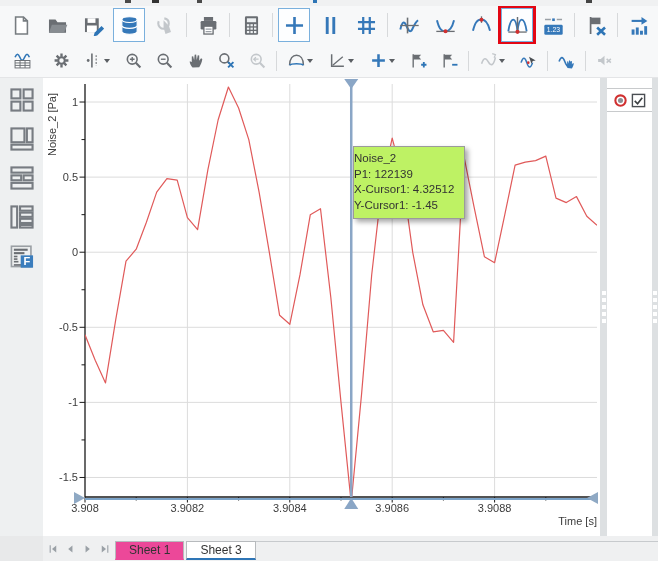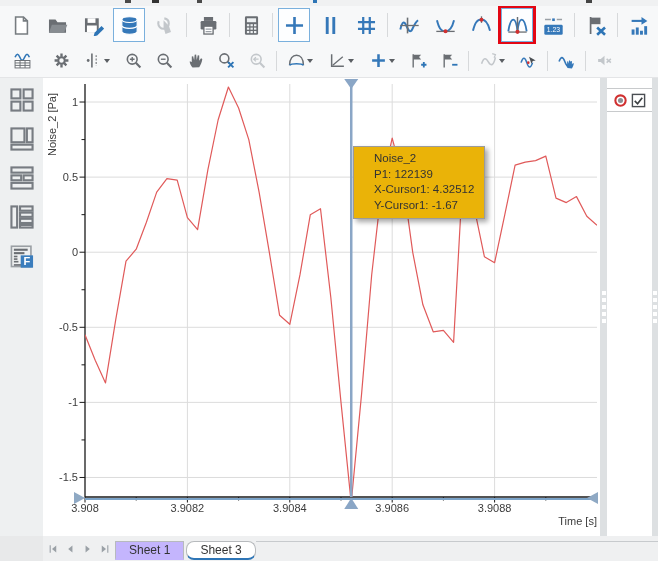--- a/index.html
+++ b/index.html
@@ -28,43 +28,43 @@
   .panel-mode svg{width:30px;height:26px;}
 
   
   .bodyrow{display:flex;height:458px;}
   .sidebar{width:43px;background:#eef0f1;display:flex;flex-direction:column;align-items:center;padding-top:9px;gap:9px;flex:none;}
   .side-btn{width:32px;height:30px;display:flex;align-items:center;justify-content:center;}
   .side-btn svg{width:26px;height:26px;}
 
   .chart-panel{width:557px;background:#fff;position:relative;flex:none;}
   svg.plot{position:absolute;left:0;top:0;}
-  .tooltip{position:absolute;left:310px;top:68px;background:#eab308;border:1px solid #9b9b9b;
-    box-shadow:3px 3px 5px rgba(0,0,0,.35);padding:4px 10px 5px 20px;font-size:11.5px;color:#333;
+  .tooltip{position:absolute;left:310px;top:68px;background:#bef264;border:1px solid #9b9b9b;
+    box-shadow:3px 3px 5px rgba(0,0,0,.35);padding:4px 10px 5px 0;font-size:11.5px;color:#333;
     line-height:15.5px;white-space:nowrap;z-index:5;}
 
   .splitter{background:#dde0e2;display:flex;flex-direction:column;justify-content:center;align-items:center;gap:3px;flex:none;}
   .splitter.l{width:7px;}
   .splitter.r{width:6px;}
   .grip{width:4px;height:4px;background:#ffffff;}
 
   .right-panel{width:45px;background:#fff;padding-top:10px;flex:none;box-sizing:border-box;}
   .legend-row{height:22px;border-top:1px solid #c8cacc;border-bottom:1px solid #c8cacc;display:flex;align-items:center;justify-content:center;gap:3px;background:#fff;}
   .legend-row svg{width:15px;height:15px;display:block;}
 
   
   .tabbar{height:26px;background:#eff0f1;display:flex;align-items:stretch;}
   .tab-spacer{width:43px;background:#e8e9ea;flex:none;}
   .nav{display:flex;align-items:center;padding:0 2px;}
   .nav-btn{width:17px;height:20px;display:flex;align-items:center;justify-content:center;}
   .nav-btn svg{width:11px;height:12px;}
   .tabs-row{display:flex;align-items:flex-start;flex:1;margin-top:5px;}
-  .tab{padding:0 13px;height:19px;box-sizing:border-box;font-size:12px;color:#333;background:#c4b5fd;
+  .tab{padding:0 13px;height:19px;box-sizing:border-box;font-size:12px;color:#333;background:#ec4899;
     border:1px solid #b7babd;border-bottom:2px solid transparent;display:flex;align-items:center;}
-  .tab.active{background:#fff;border-bottom:2px solid #2e75b6;border-radius:8px;}
+  .tab.active{background:#fff;border-bottom:2px solid #2e75b6;}
   .tab + .tab{margin-left:2px;}
   .tab-fill{flex:1;height:19px;border-top:1px solid #c7cacd;box-sizing:border-box;}
 </style>
 </head>
 <body>
 
 <div class="window">
 
   <div class="menustrip">
       <div class="mark" style="left: 125px; width: 6px; background: rgb(74, 74, 74);"></div>
@@ -525,21 +525,21 @@
           <path d="M555 414 L544 420 L555 426 Z" fill="#8fa9c4"></path>
           <polyline points="42.0,256.8 52.2,282.3 62.5,304.9 72.7,241.8 83.0,183.2 93.2,171.2 103.4,144.2 113.7,114.1 123.9,100.6 134.2,102.1 144.4,139.7 154.6,151.7 164.9,91.6 175.1,42.0 185.4,9.0 195.6,30.0 205.8,61.6 216.1,114.1 226.3,174.2 236.6,237.3 246.8,246.3 257.0,196.7 267.3,136.7 277.5,130.7 287.8,219.3 298.0,324.4 308.2,425.0 318.5,316.9 328.7,196.7 339.0,106.6 349.2,60.1 359.4,99.1 369.7,174.2 379.9,226.8 390.2,253.8 400.4,252.3 410.6,264.3 420.9,78.1 431.1,129.1 441.4,178.7 451.6,184.7 461.8,136.7 472.1,87.1 482.3,84.1 492.6,82.6 502.8,78.1 513.0,120.1 523.3,124.6 533.5,118.6 543.8,138.2 554.0,147.2" fill="none" stroke="#e05a5a" stroke-width="1.2" clip-path="url(#pc)" stroke-linejoin="round"></polyline>
           <line x1="308.2400000001819" y1="6" x2="308.2400000001819" y2="419" stroke="#8aa6c6" stroke-width="2.5"></line>
           <path d="M301.2400000001819 1 L315.2400000001819 1 L308.2400000001819 11 Z" fill="#8aa6c6"></path>
           <path d="M301.2400000001819 431 L315.2400000001819 431 L308.2400000001819 420 Z" fill="#8aa6c6"></path>
         </svg>
       <div class="tooltip">
         <div>Noise_2</div>
         <div>P1: 122139</div>
         <div>X-Cursor1: 4.32512</div>
-        <div>Y-Cursor1: -1.67</div>
+        <div>Y-Cursor1: -1.45</div>
       </div>
     </div>
 
     <div class="splitter l">
       <div class="grip"></div>
         <div class="grip"></div>
       <div class="grip"></div>
         <div class="grip"></div>
       <div class="grip"></div>
     </div>

